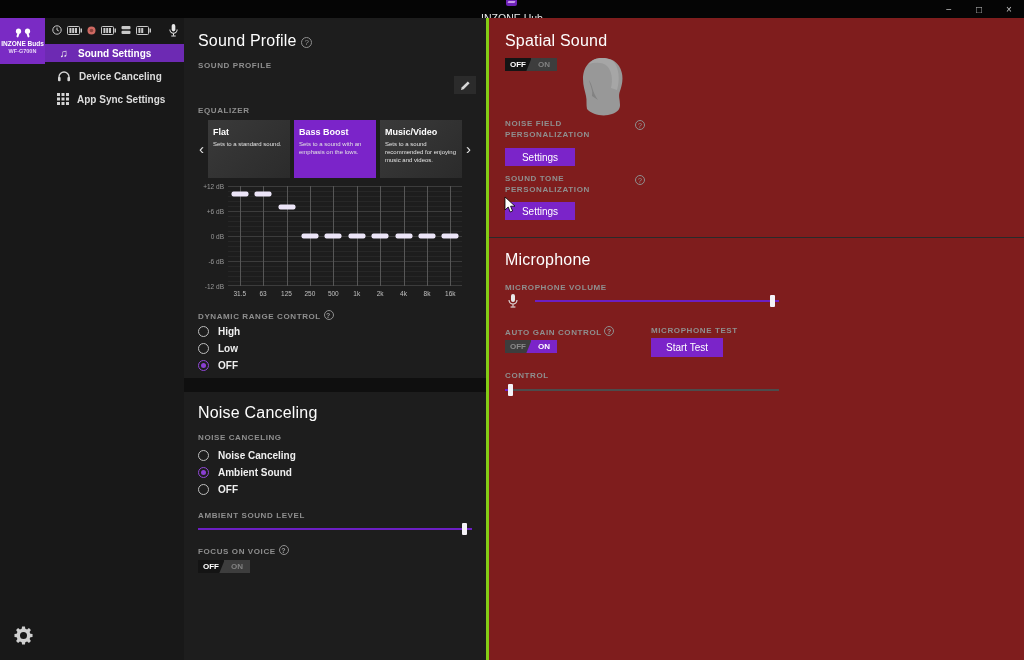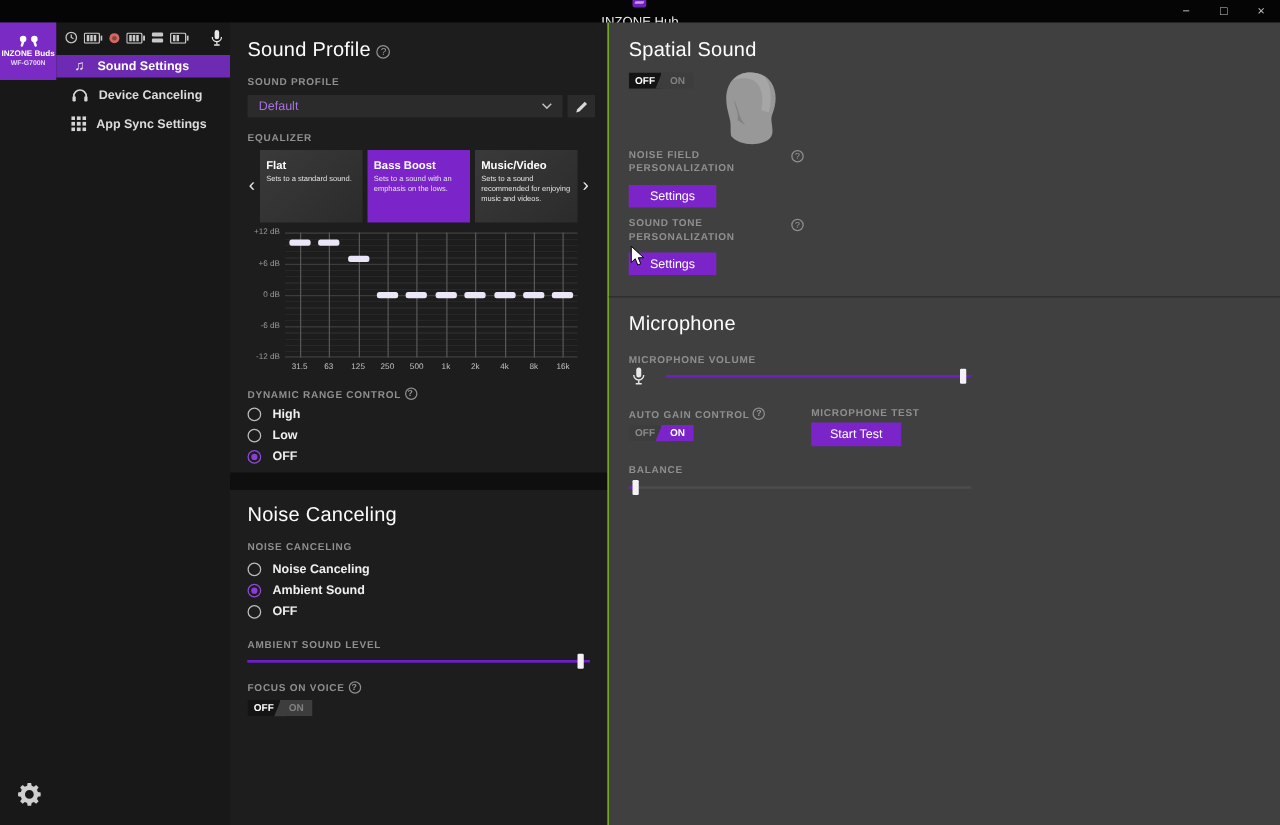--- a/index.html
+++ b/index.html
@@ -93,22 +93,22 @@
   .eq-track { position:absolute; left:50%; top:0; bottom:0; width:1px; background:#565656; }
   .eq-handle { position:absolute; left:50%; width:17px; height:5px; background:#ece5f8; border-radius:2px;
     transform:translate(-50%,-50%); }
   .eq-labels { position:absolute; left:44px; top:272px; width:234px; display:flex; }
   .eq-xlabel { flex:1; text-align:center; font-size:6.5px; color:#c0c0c0; }
 
   
   .panel2 { left:184px; top:392px; width:302px; height:308px; }
 
   
-  .rightcol { position:absolute; left:486px; top:18px; width:538px; height:642px; background:#404040;
-    border-left:1px solid #84cc16; }
+  .rightcol { position:absolute; left:486px; top:18px; width:538px; height:642px; background:#7f1d1d;
+    border-left:3px solid #84cc16; }
   .rsection { position:relative; width:100%; }
   .rs-spatial { height:219px; }
   .rs-volume { height:131px; border-top:1px solid #2a2a2a; }
   .rs-mic { height:227px; border-top:1px solid #2a2a2a; }
   .icon-inline { position:absolute; }
   .cursor { position:absolute; left:504px; top:196px; z-index:50; }
 </style>
 </head>
 <body>
 
@@ -227,26 +227,20 @@
     </div>
   </div>
 
   <div class="panel panel1">
     <div class="h1" style="left:14px; top:14px;">
       <span>Sound Profile</span>
       <span class="help"></span>
     </div>
     <div class="lbl" style="left:14px; top:43px;">SOUND PROFILE</div>
 
-    <div class="dd">
-      <span class="dd-text">Default</span>
-      <svg class="dd-chev" width="9" height="6" viewBox="0 0 9 6">
-        <path d="M1 1 L4.5 4.5 L8 1" stroke="#bdbdbd" stroke-width="1.2" fill="none"></path>
-      </svg>
-    </div>
     <div class="dd-edit">
       <svg width="11" height="11" viewBox="0 0 12 12">
         <path d="M1 11 L2 8 L8.5 1.5 L10.5 3.5 L4 10 Z" fill="#d8d8d8"></path>
       </svg>
     </div>
 
     <div class="lbl" style="left:14px; top:88px;">EQUALIZER</div>
 
     <div class="arr" style="left:15px;">‹</div>
     <div class="arr" style="left:282px;">›</div>
@@ -422,21 +416,21 @@
         <span>AUTO GAIN CONTROL</span>
         <span class="help sm"></span>
       </div>
       <div class="lbl" style="left:162px; top:88px;">MICROPHONE TEST</div>
       <div class="toggle on-active" style="left:16px; top:102px;">
         <div class="seg seg-off"><span>OFF</span></div>
         <div class="slant"></div>
         <div class="seg seg-on"><span>ON</span></div>
       </div>
       <button class="btn" style="left:162px; top:100px; width:72px; height:19px;">Start Test</button>
-      <div class="lbl" style="left:16px; top:133px;">BALANCE</div>
+      <div class="lbl" style="left:16px; top:133px;">CONTROL</div>
       <div class="slider" style="left:16px; top:146px; width:274px;">
         <div class="sl-track"></div>
           <div class="sl-fill" style="width: 2%;"></div>
           <div class="sl-handle" style="left: calc(2% - 2px);"></div>
       </div>
     </div>
   </div>
 
   <svg class="cursor" width="12" height="18" viewBox="0 0 12 18">
     <path d="M1 1 L1 14 L4.2 11 L6.2 16 L8.6 15 L6.6 10.2 L11 10.2 Z" fill="#ffffff" stroke="#000000" stroke-width="0.8"></path>

